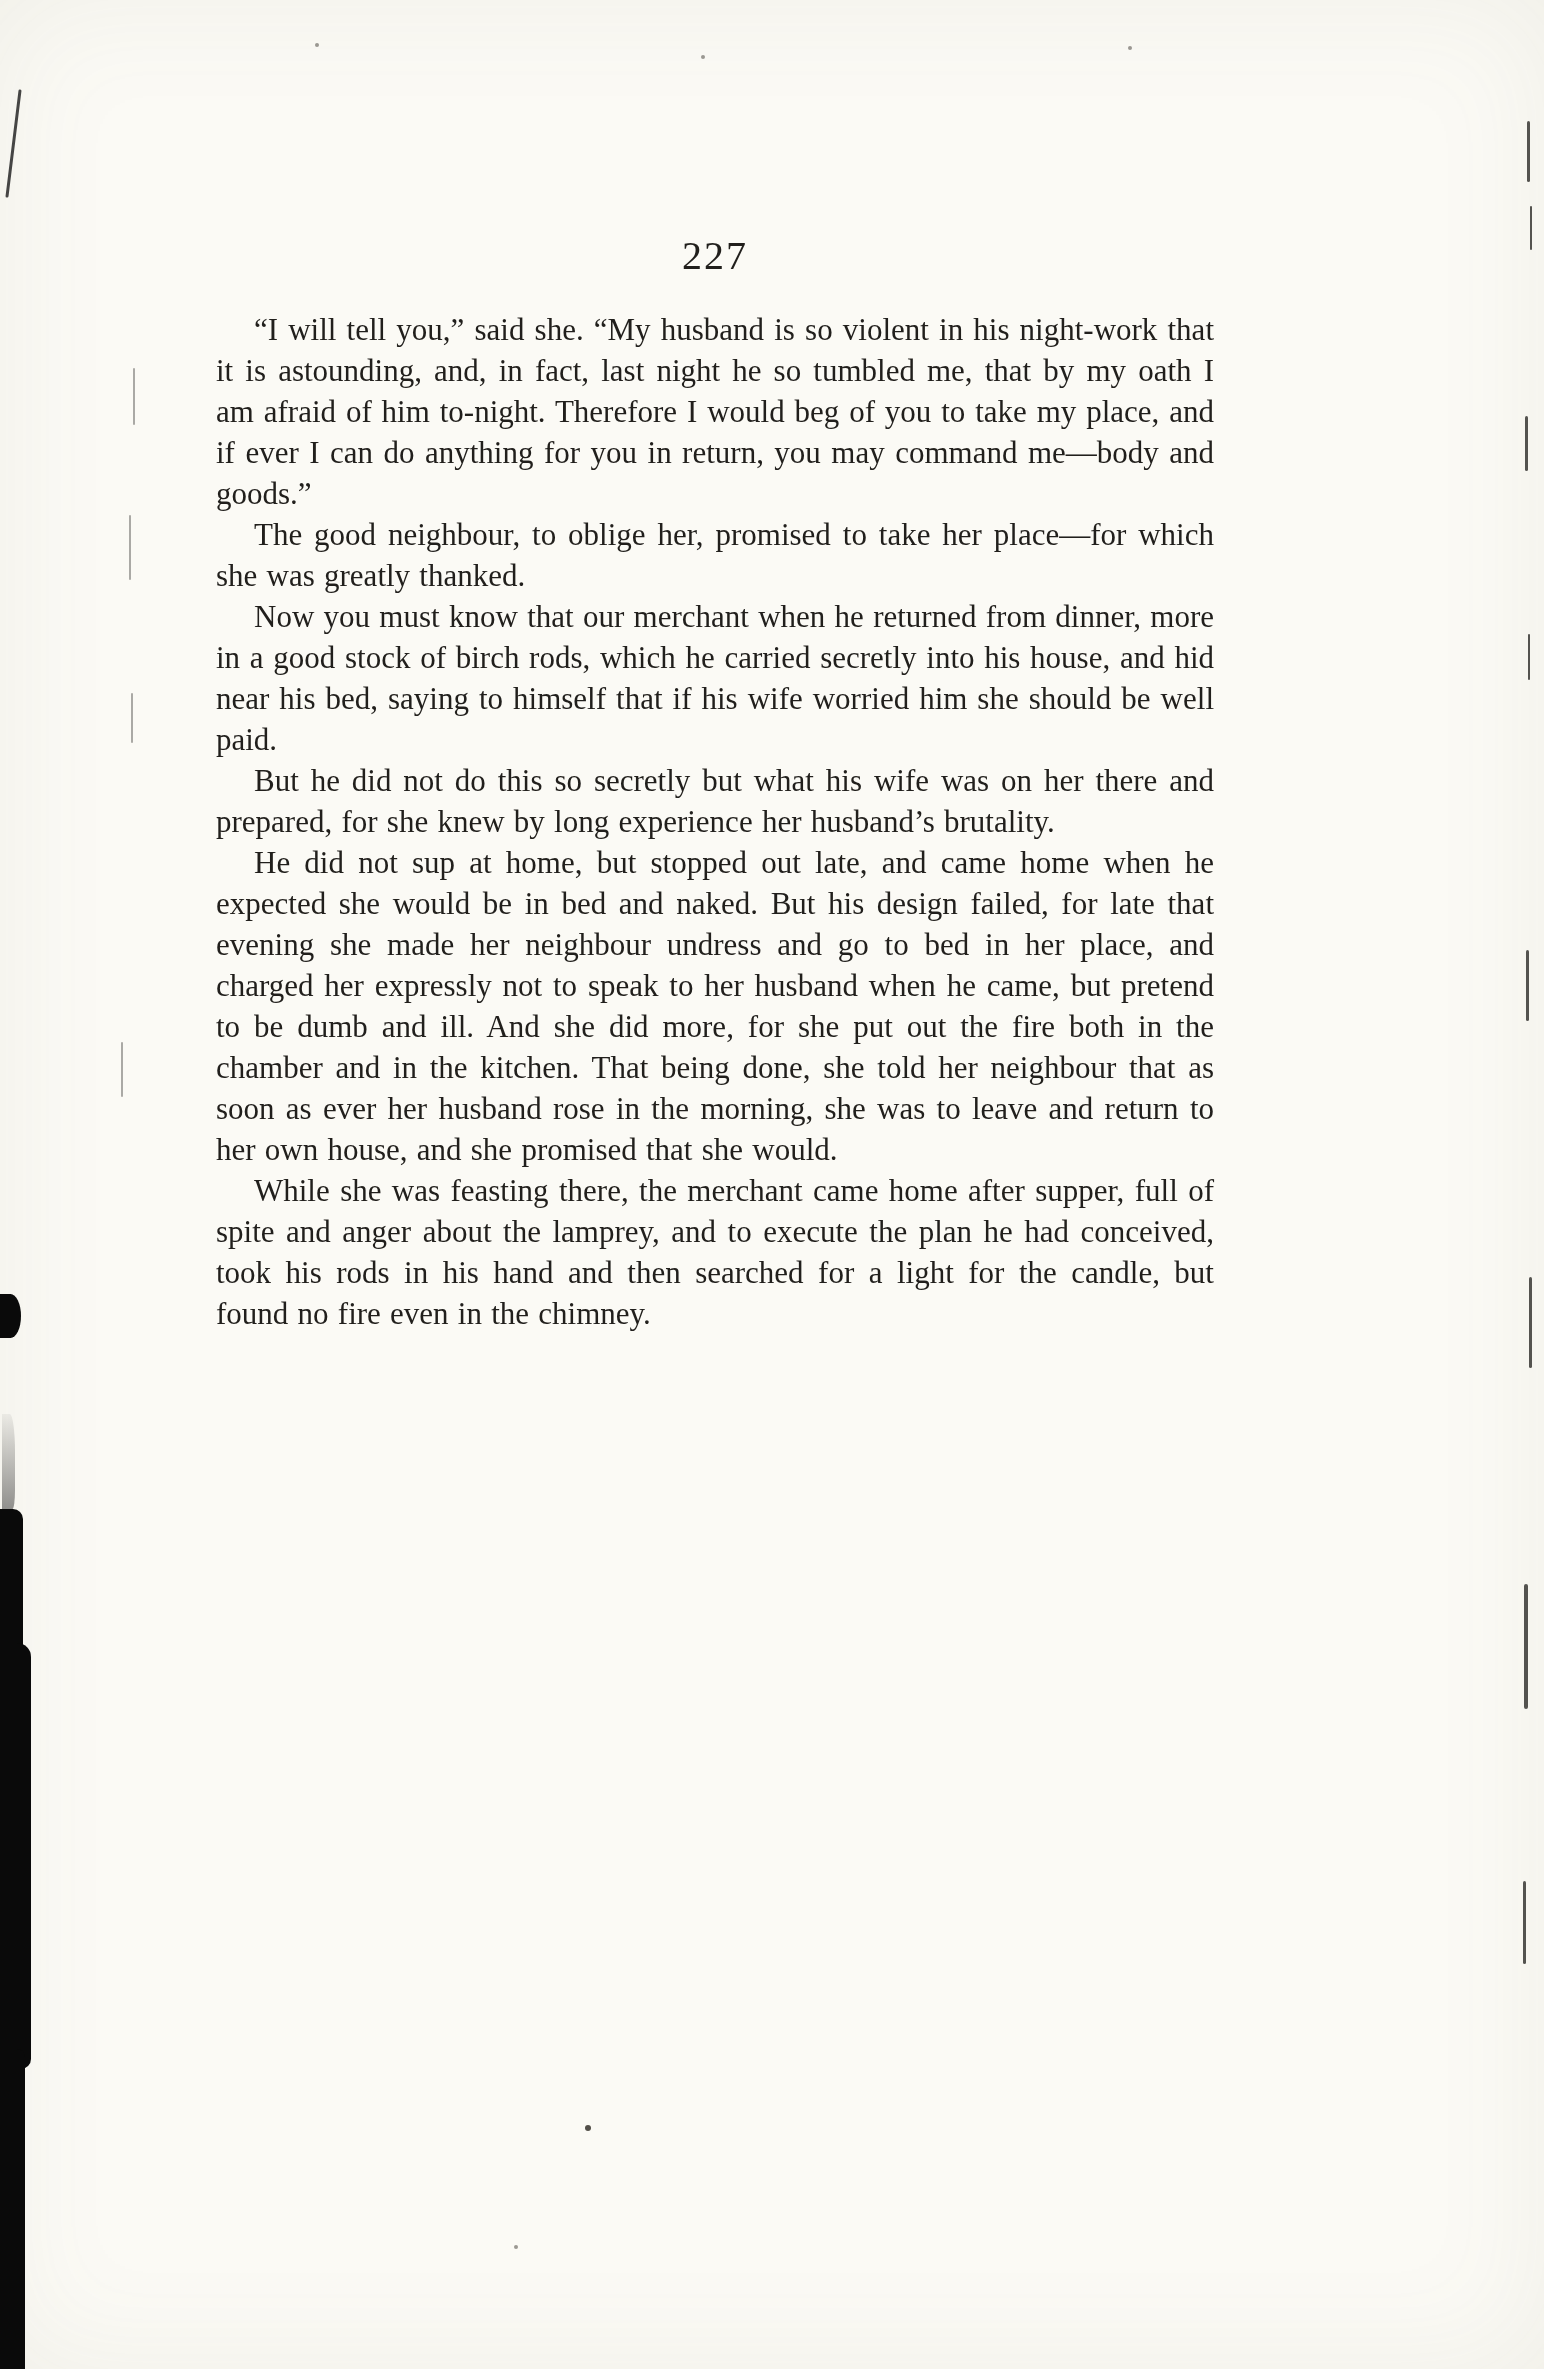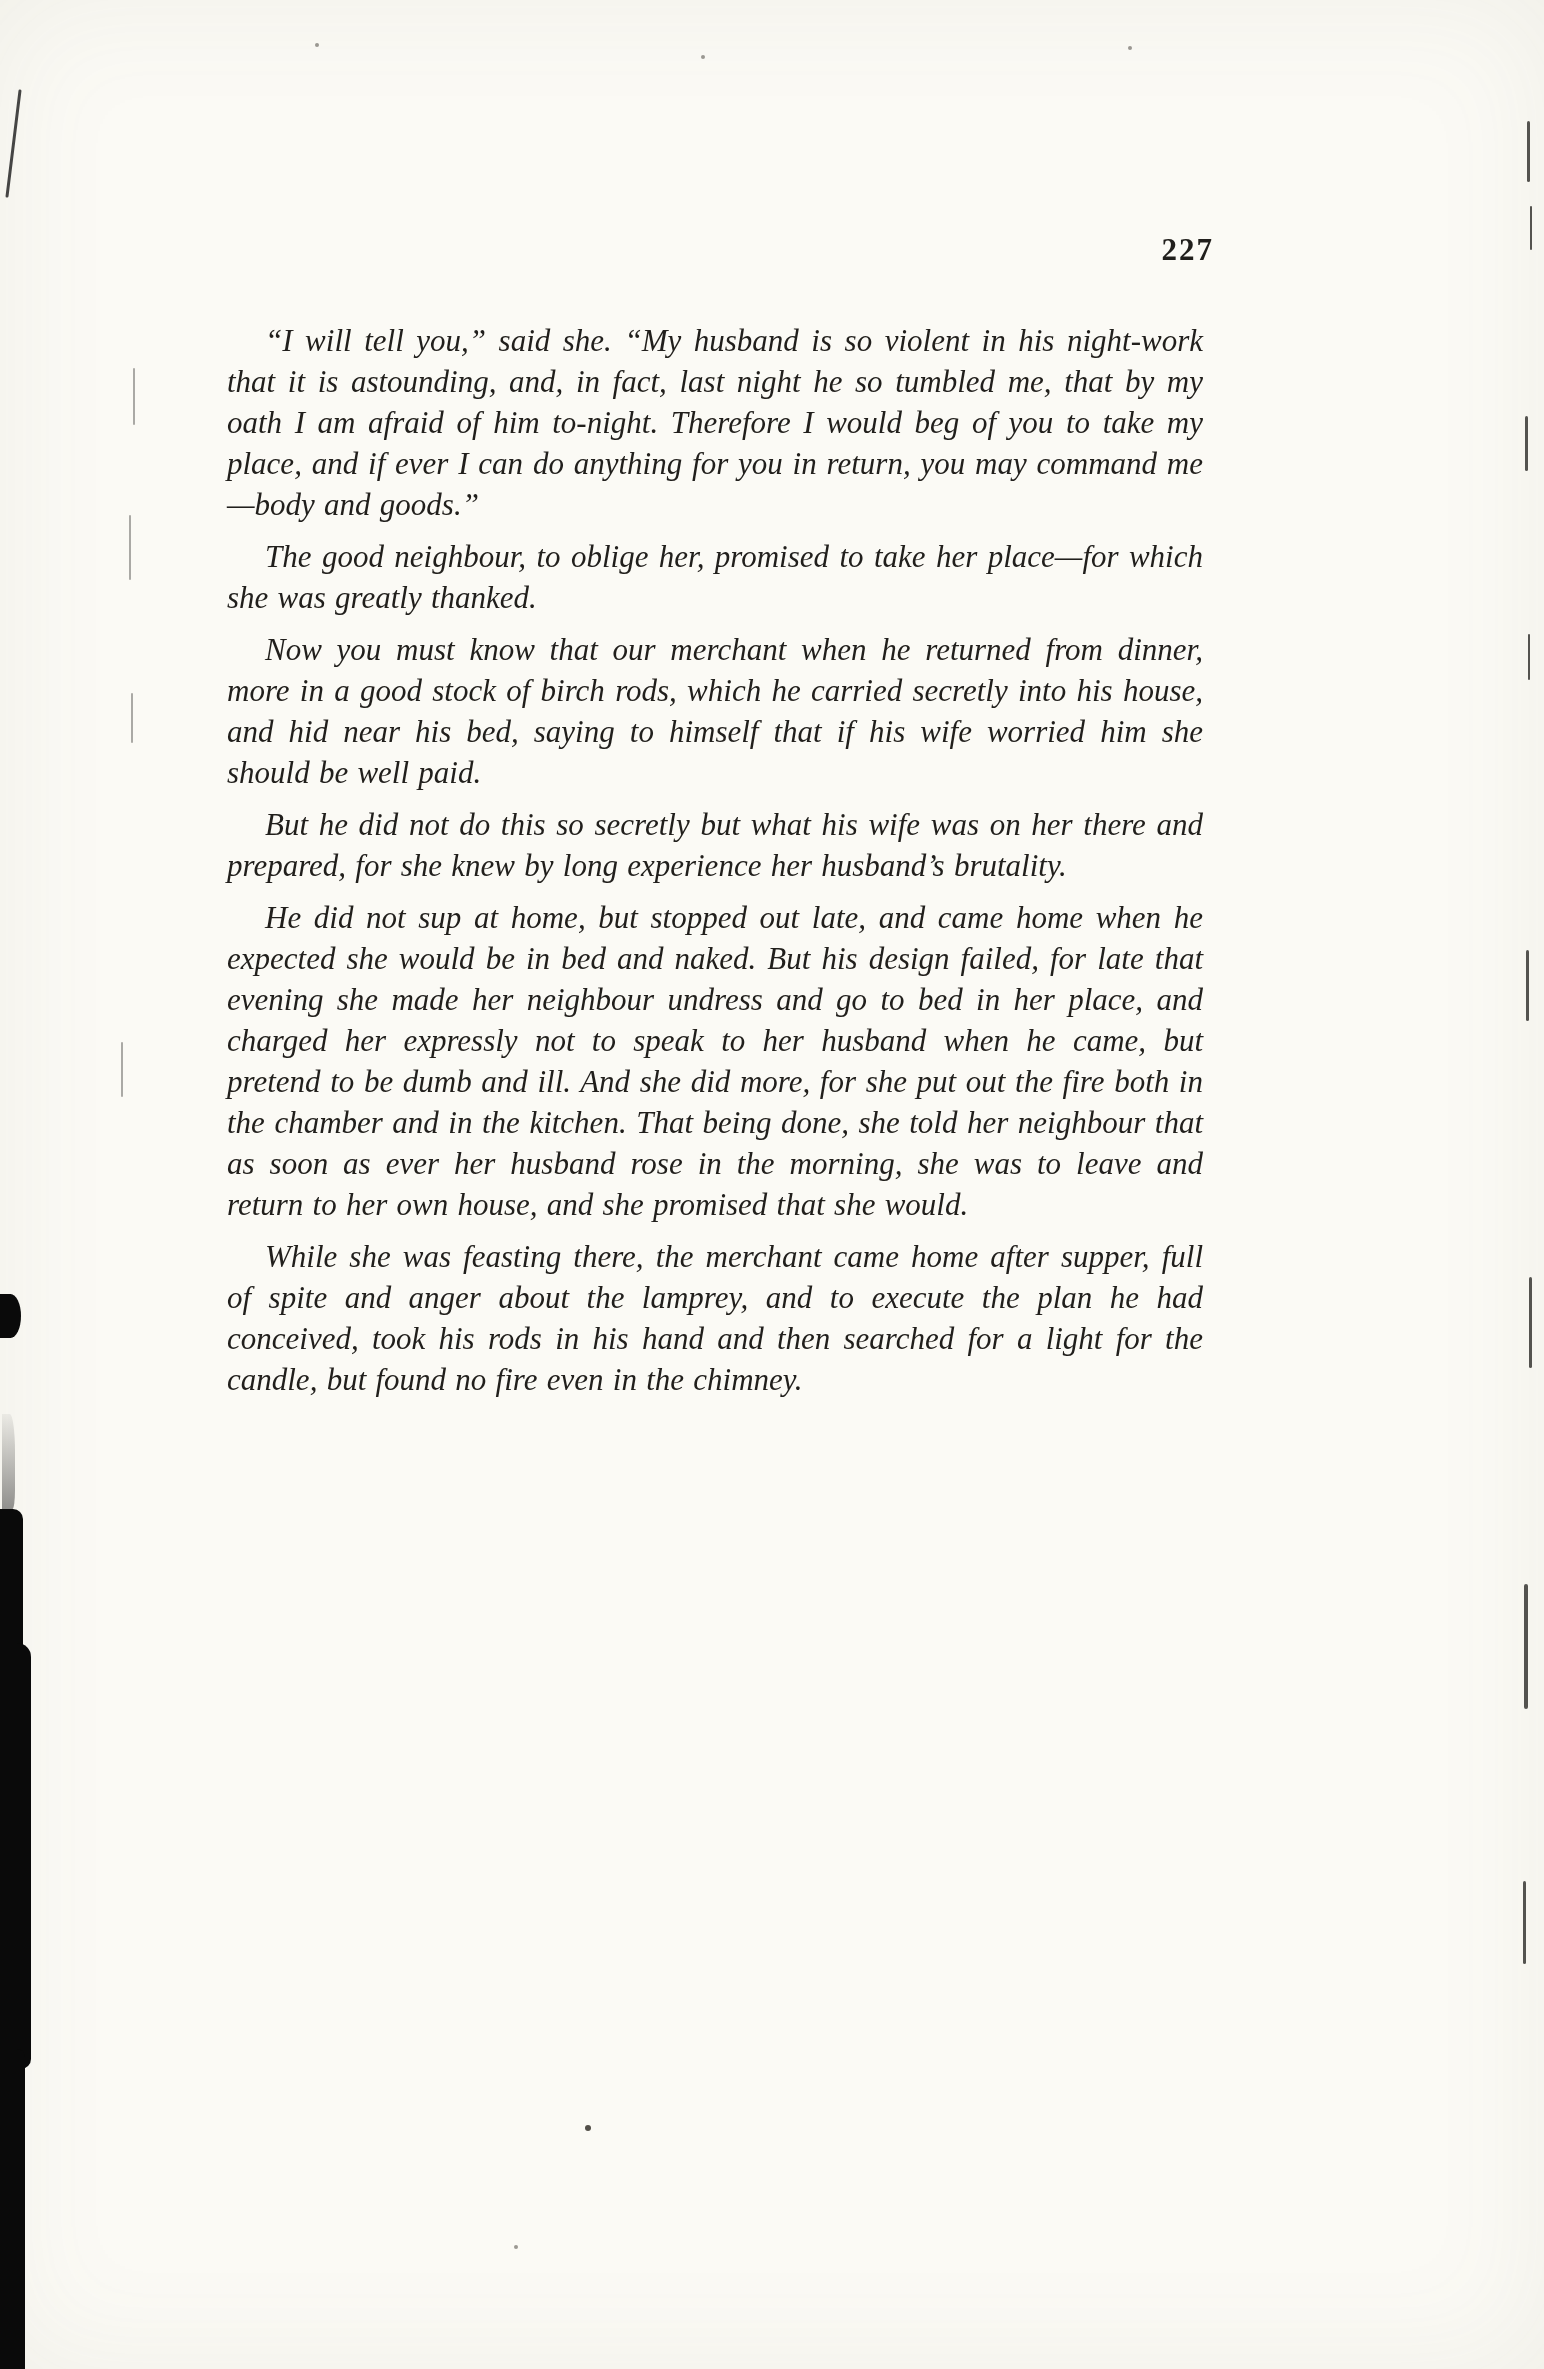--- a/index.html
+++ b/index.html
@@ -15,39 +15,38 @@
     overflow: hidden;
     font-family: "Liberation Serif", "DejaVu Serif", serif;
     color: #211f1c;
     box-shadow: inset 0 0 119px rgba(120,110,90,0.08);
   }
   .page-number {
     position: absolute;
     top: 232px;
     left: 216px;
     width: 998px;
-    text-align: right;
-    font-size: 31px;
-    font-weight: 700;
+    text-align: center;
+    font-size: 40px;
+    font-weight: 400;
     letter-spacing: 2px;
   }
   .text-block {
     position: absolute;
     top: 309px;
     left: 216px;
     width: 998px;
     font-size: 31px;
     line-height: 41px;
     text-align: justify;
     word-spacing: 1.5px;
   }
   .para {
-    margin: 11px;
+    margin: 0;
     text-indent: 38px;
-    font-style: italic;
   }
   
   .artifact {
     position: absolute;
     background: #0a0a0a;
   }
   .a-blob {
     left: 0; top: 1294px; width: 21px; height: 44px;
     border-radius: 0 60% 60% 0;
   }

